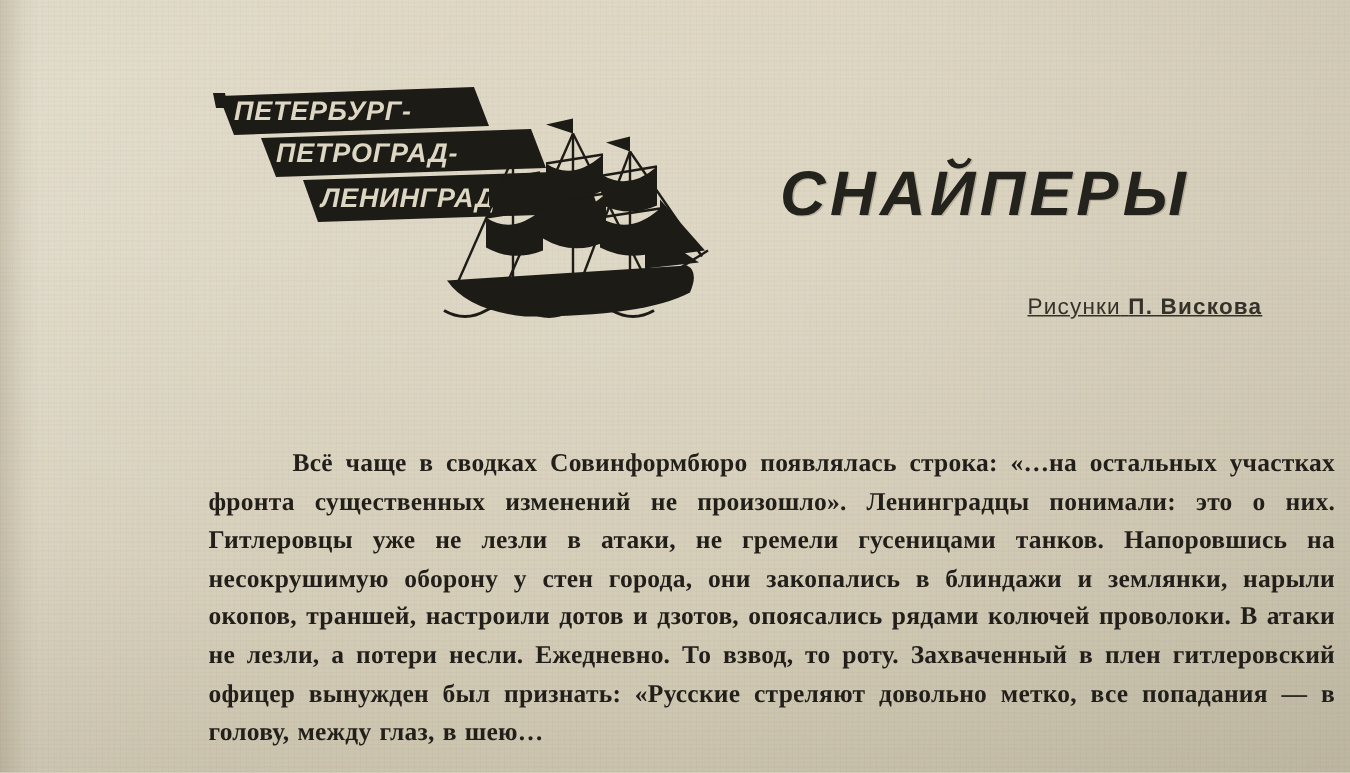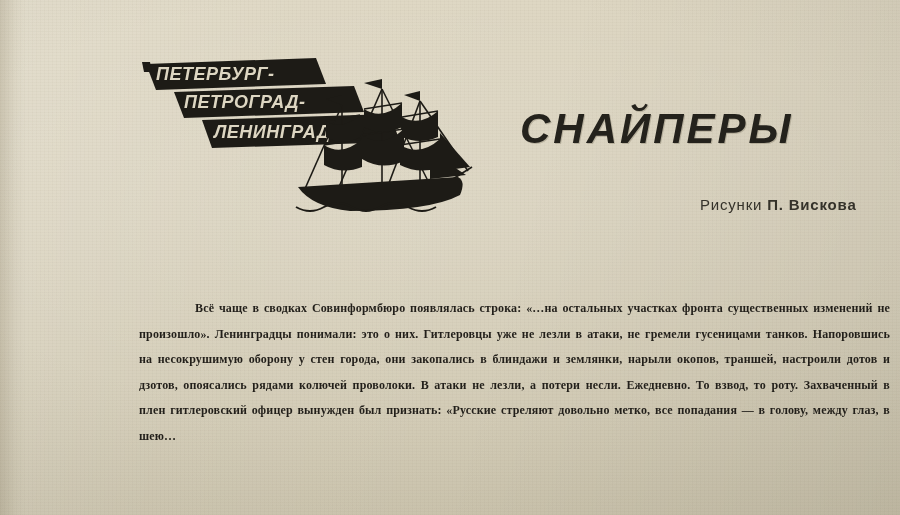--- a/index.html
+++ b/index.html
@@ -95,37 +95,38 @@
     font-family: "Liberation Sans", sans-serif;
     font-weight: bold;
     font-style: italic;
     font-size: 42px;
     letter-spacing: 3px;
     color: #24221c;
     text-shadow: 1px 1px 0 rgba(80,72,50,0.25);
   }
   .credit {
     position: absolute;
-    left: 700px;
+    left: 685px;
     top: 196px;
     font-family: "Liberation Sans", sans-serif;
     font-size: 15px;
     letter-spacing: 0.8px;
     color: #35322a;
+    text-decoration: underline;
   }
   .credit .bold { font-weight: bold; }
 
   
   .body-text {
     position: absolute;
     left: 139px;
     top: 296px;
     width: 751px;
     font-family: "Liberation Serif", serif;
-    font-size: 12px;
+    font-size: 17px;
     line-height: 25.6px;
     color: #221f1a;
     text-align: justify;
     text-indent: 56px;
     font-weight: bold;
     letter-spacing: 0.15px;
     word-spacing: 1px;
   }
   .body-text p { margin: 0; }
 </style>

